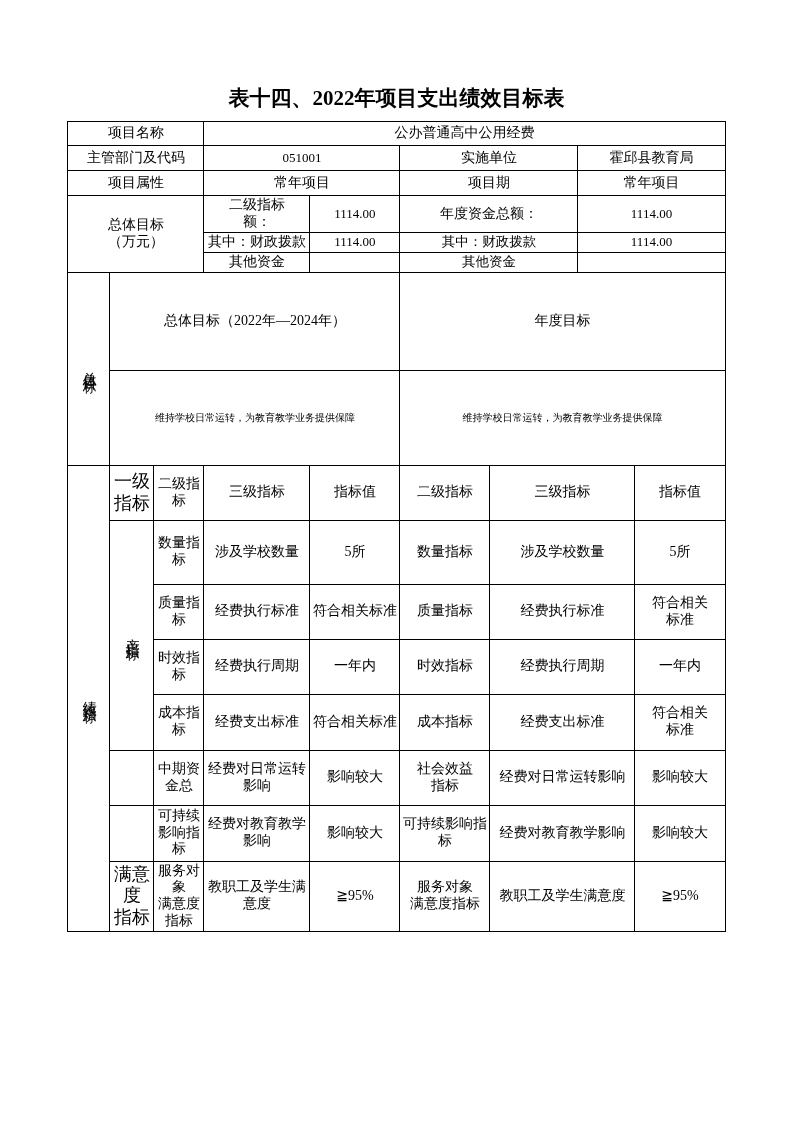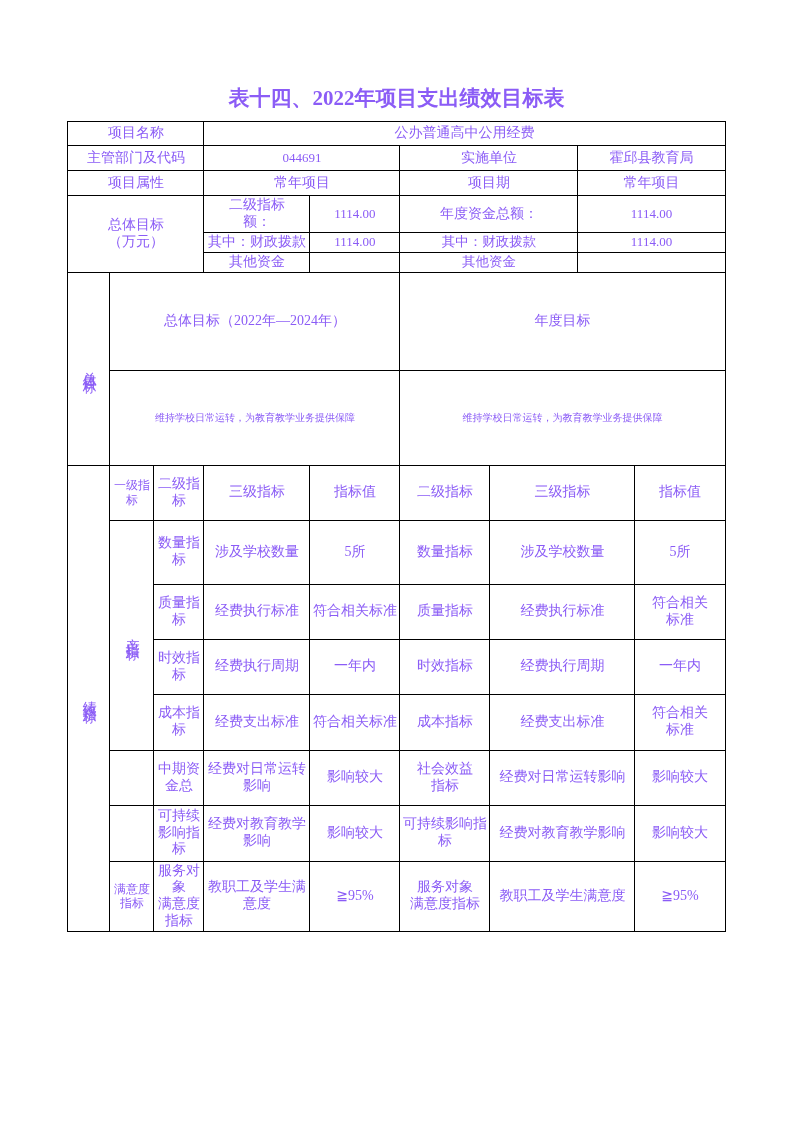--- a/index.html
+++ b/index.html
@@ -1,19 +1,19 @@
 <!DOCTYPE html>
 <html><head>
 <meta charset="utf-8">
 <style>
   html,body{margin:0;padding:0;background:#fff;}
   .page{
     position:relative;
     width:793px;height:1122px;
-    background:#fff;color:#8b5cf6;
+    background:#fff;color:#000000;
     font-family:"Liberation Serif","DejaVu Serif",serif;
     overflow:hidden;
   }
   .title{
     padding-top:86px;
     text-align:center;
     font-size:21px;
     font-weight:bold;
     line-height:1.2;
   }
@@ -39,21 +39,21 @@
     overflow:hidden;
     word-break:break-all;
   }
   td.left{text-align:left;padding-left:4px;}
   td.pl7{text-align:left;padding-left:8px;}
   td.indent1{text-align:left;padding-left:33px;}
   td.indent2{text-align:left;padding-left:78px;font-size:13.5px;}
   td.num{text-align:right;padding-right:4px;font-size:13px;}
   td.num-r{text-align:right;padding-right:25px;font-size:13px;}
   td.code{font-size:13px;}
-  td.small{font-size:12px;font-family:Liberation Serif, serif;}
+  td.small{font-size:18px;font-family:Liberation Serif, serif;}
   td.goal{font-size:10px;}
   td.tight{line-height:1.12;}
   .vtext{
     writing-mode:vertical-lr;
     text-orientation:upright;
     letter-spacing:3px;
     display:inline-block;
   }
 </style>
 </head>
@@ -77,21 +77,21 @@
     </colgroup>
     <tbody>
 
       <tr style="height:24px">
         <td colspan="3">项目名称</td>
         <td colspan="6">公办普通高中公用经费</td>
       </tr>
 
       <tr style="height:25px">
         <td colspan="3">主管部门及代码</td>
-        <td colspan="2" class="code">044691</td>
+        <td colspan="2" class="code">051001</td>
         <td colspan="2">实施单位</td>
         <td colspan="2">霍邱县教育局</td>
       </tr>
 
       <tr style="height:25px">
         <td colspan="3">项目属性</td>
         <td colspan="2">常年项目</td>
         <td colspan="2">项目期</td>
         <td colspan="2">常年项目</td>
       </tr>

